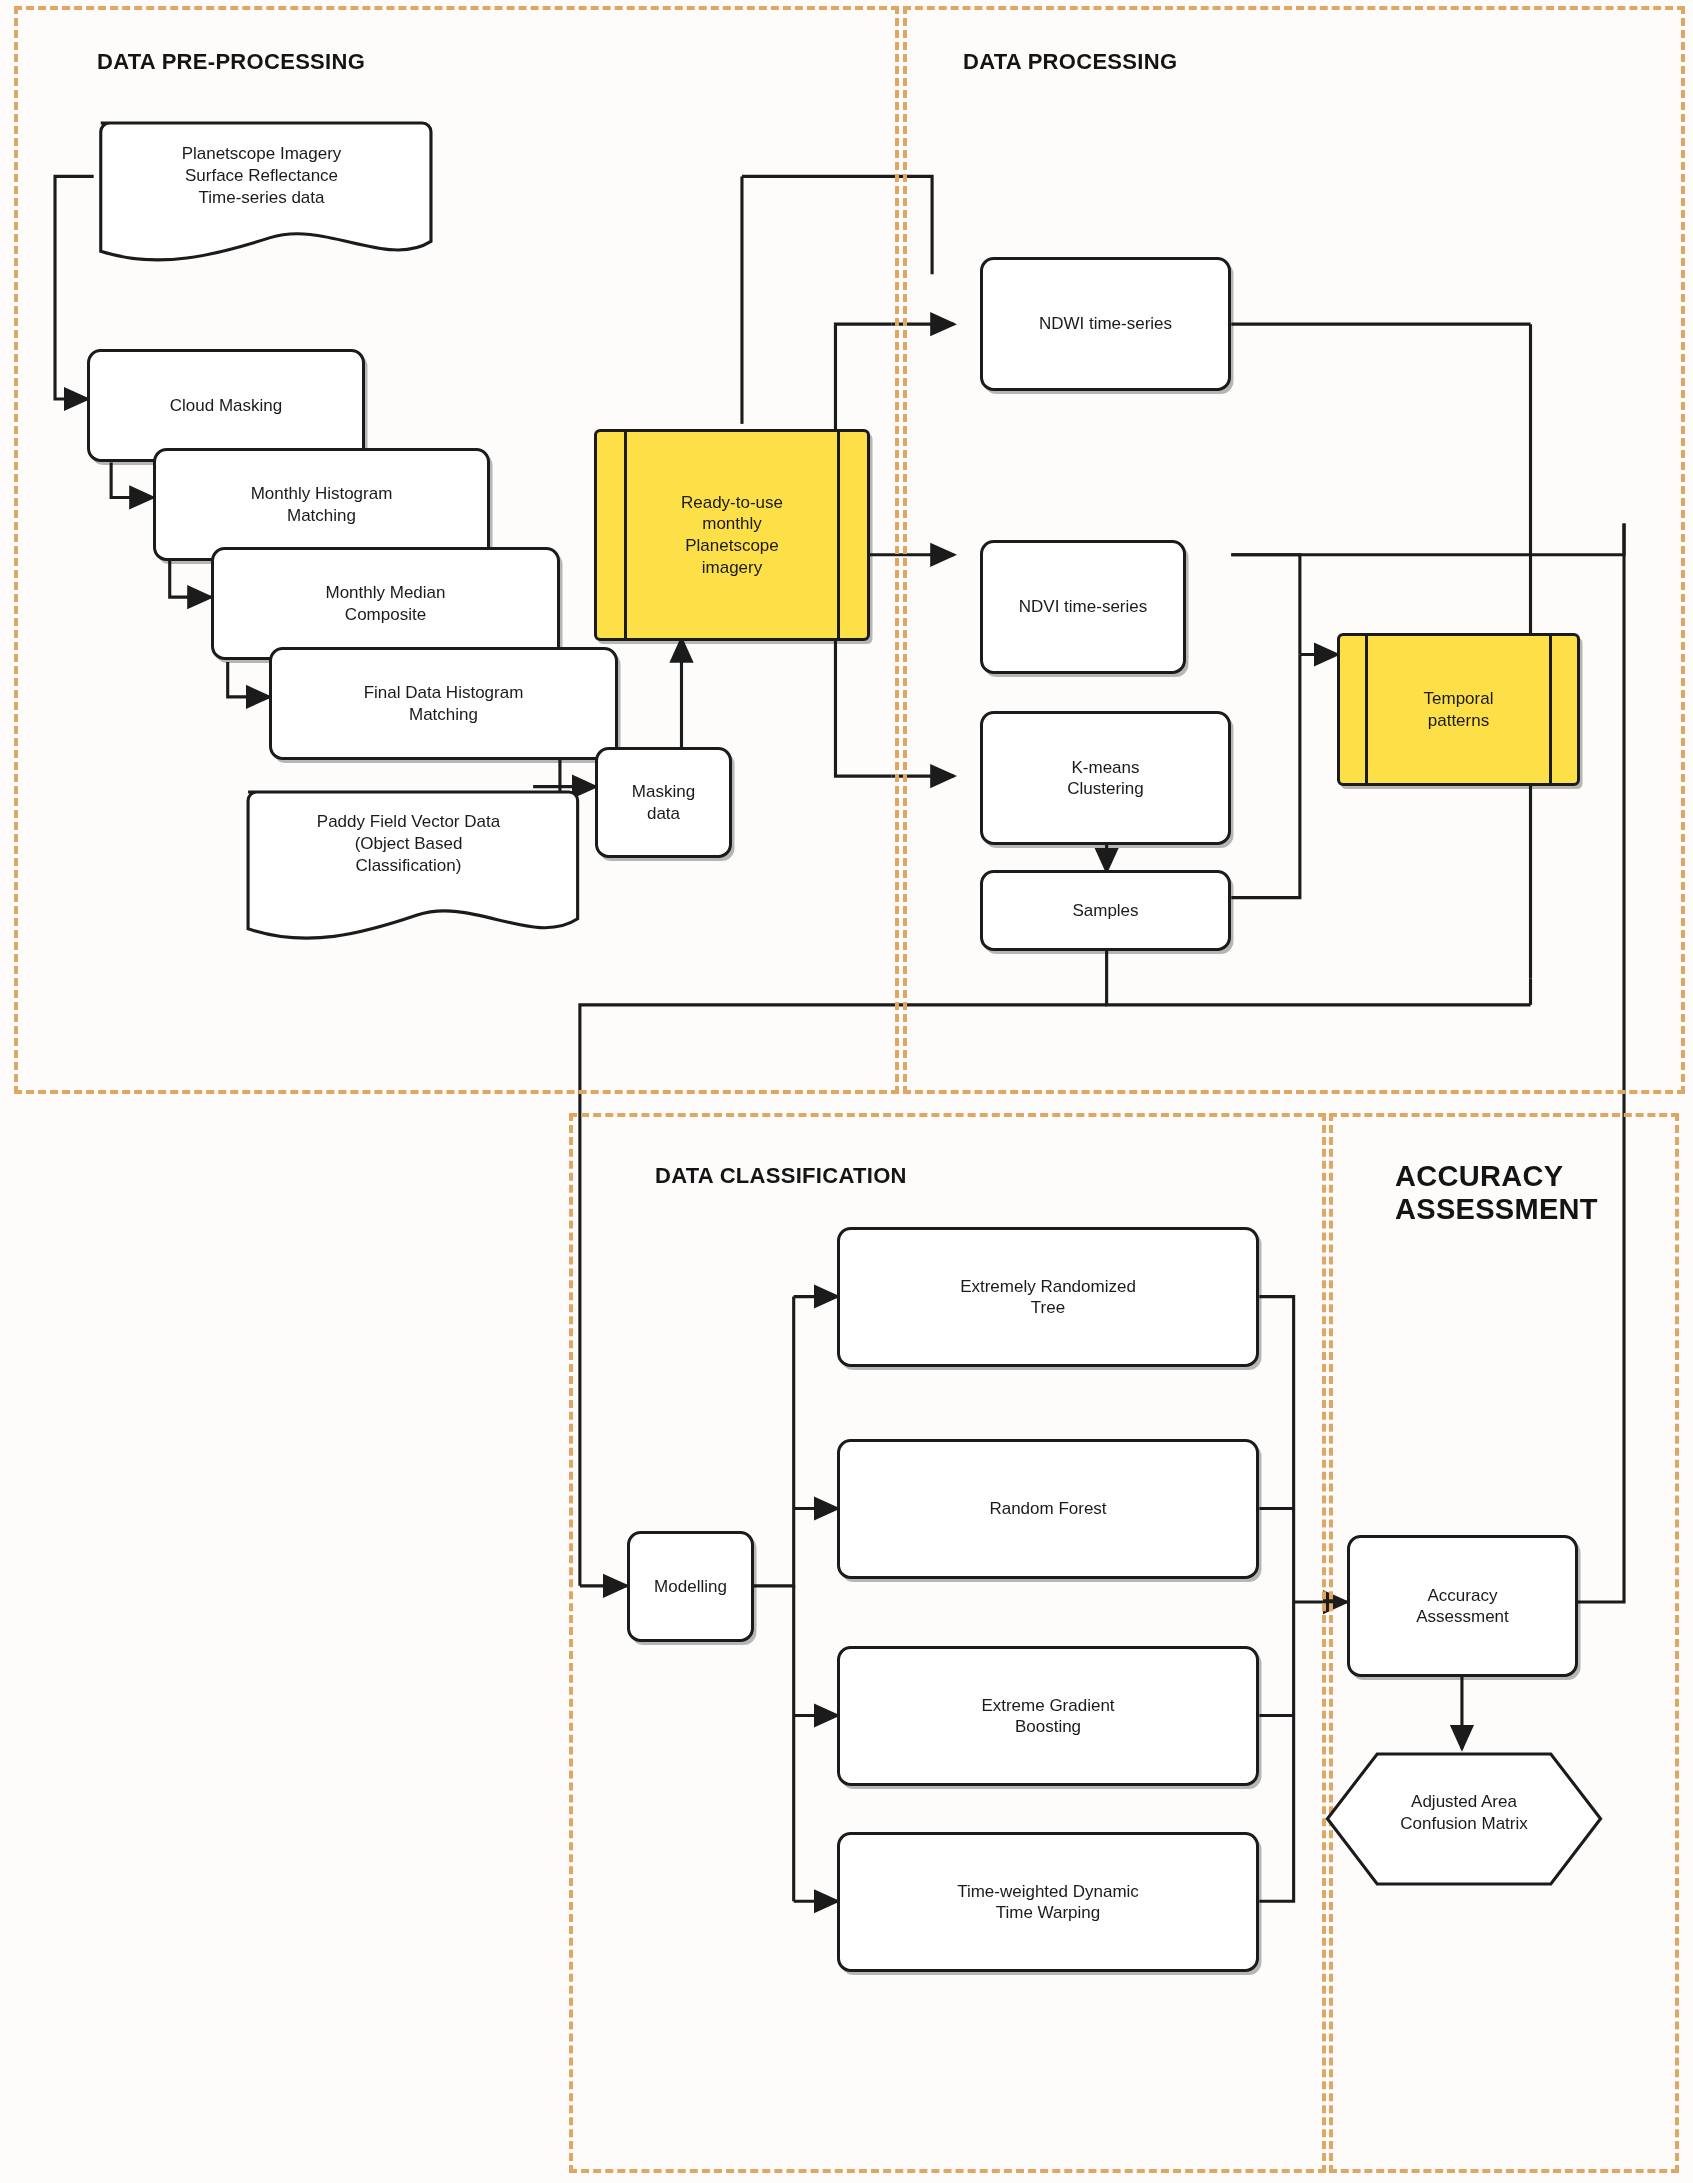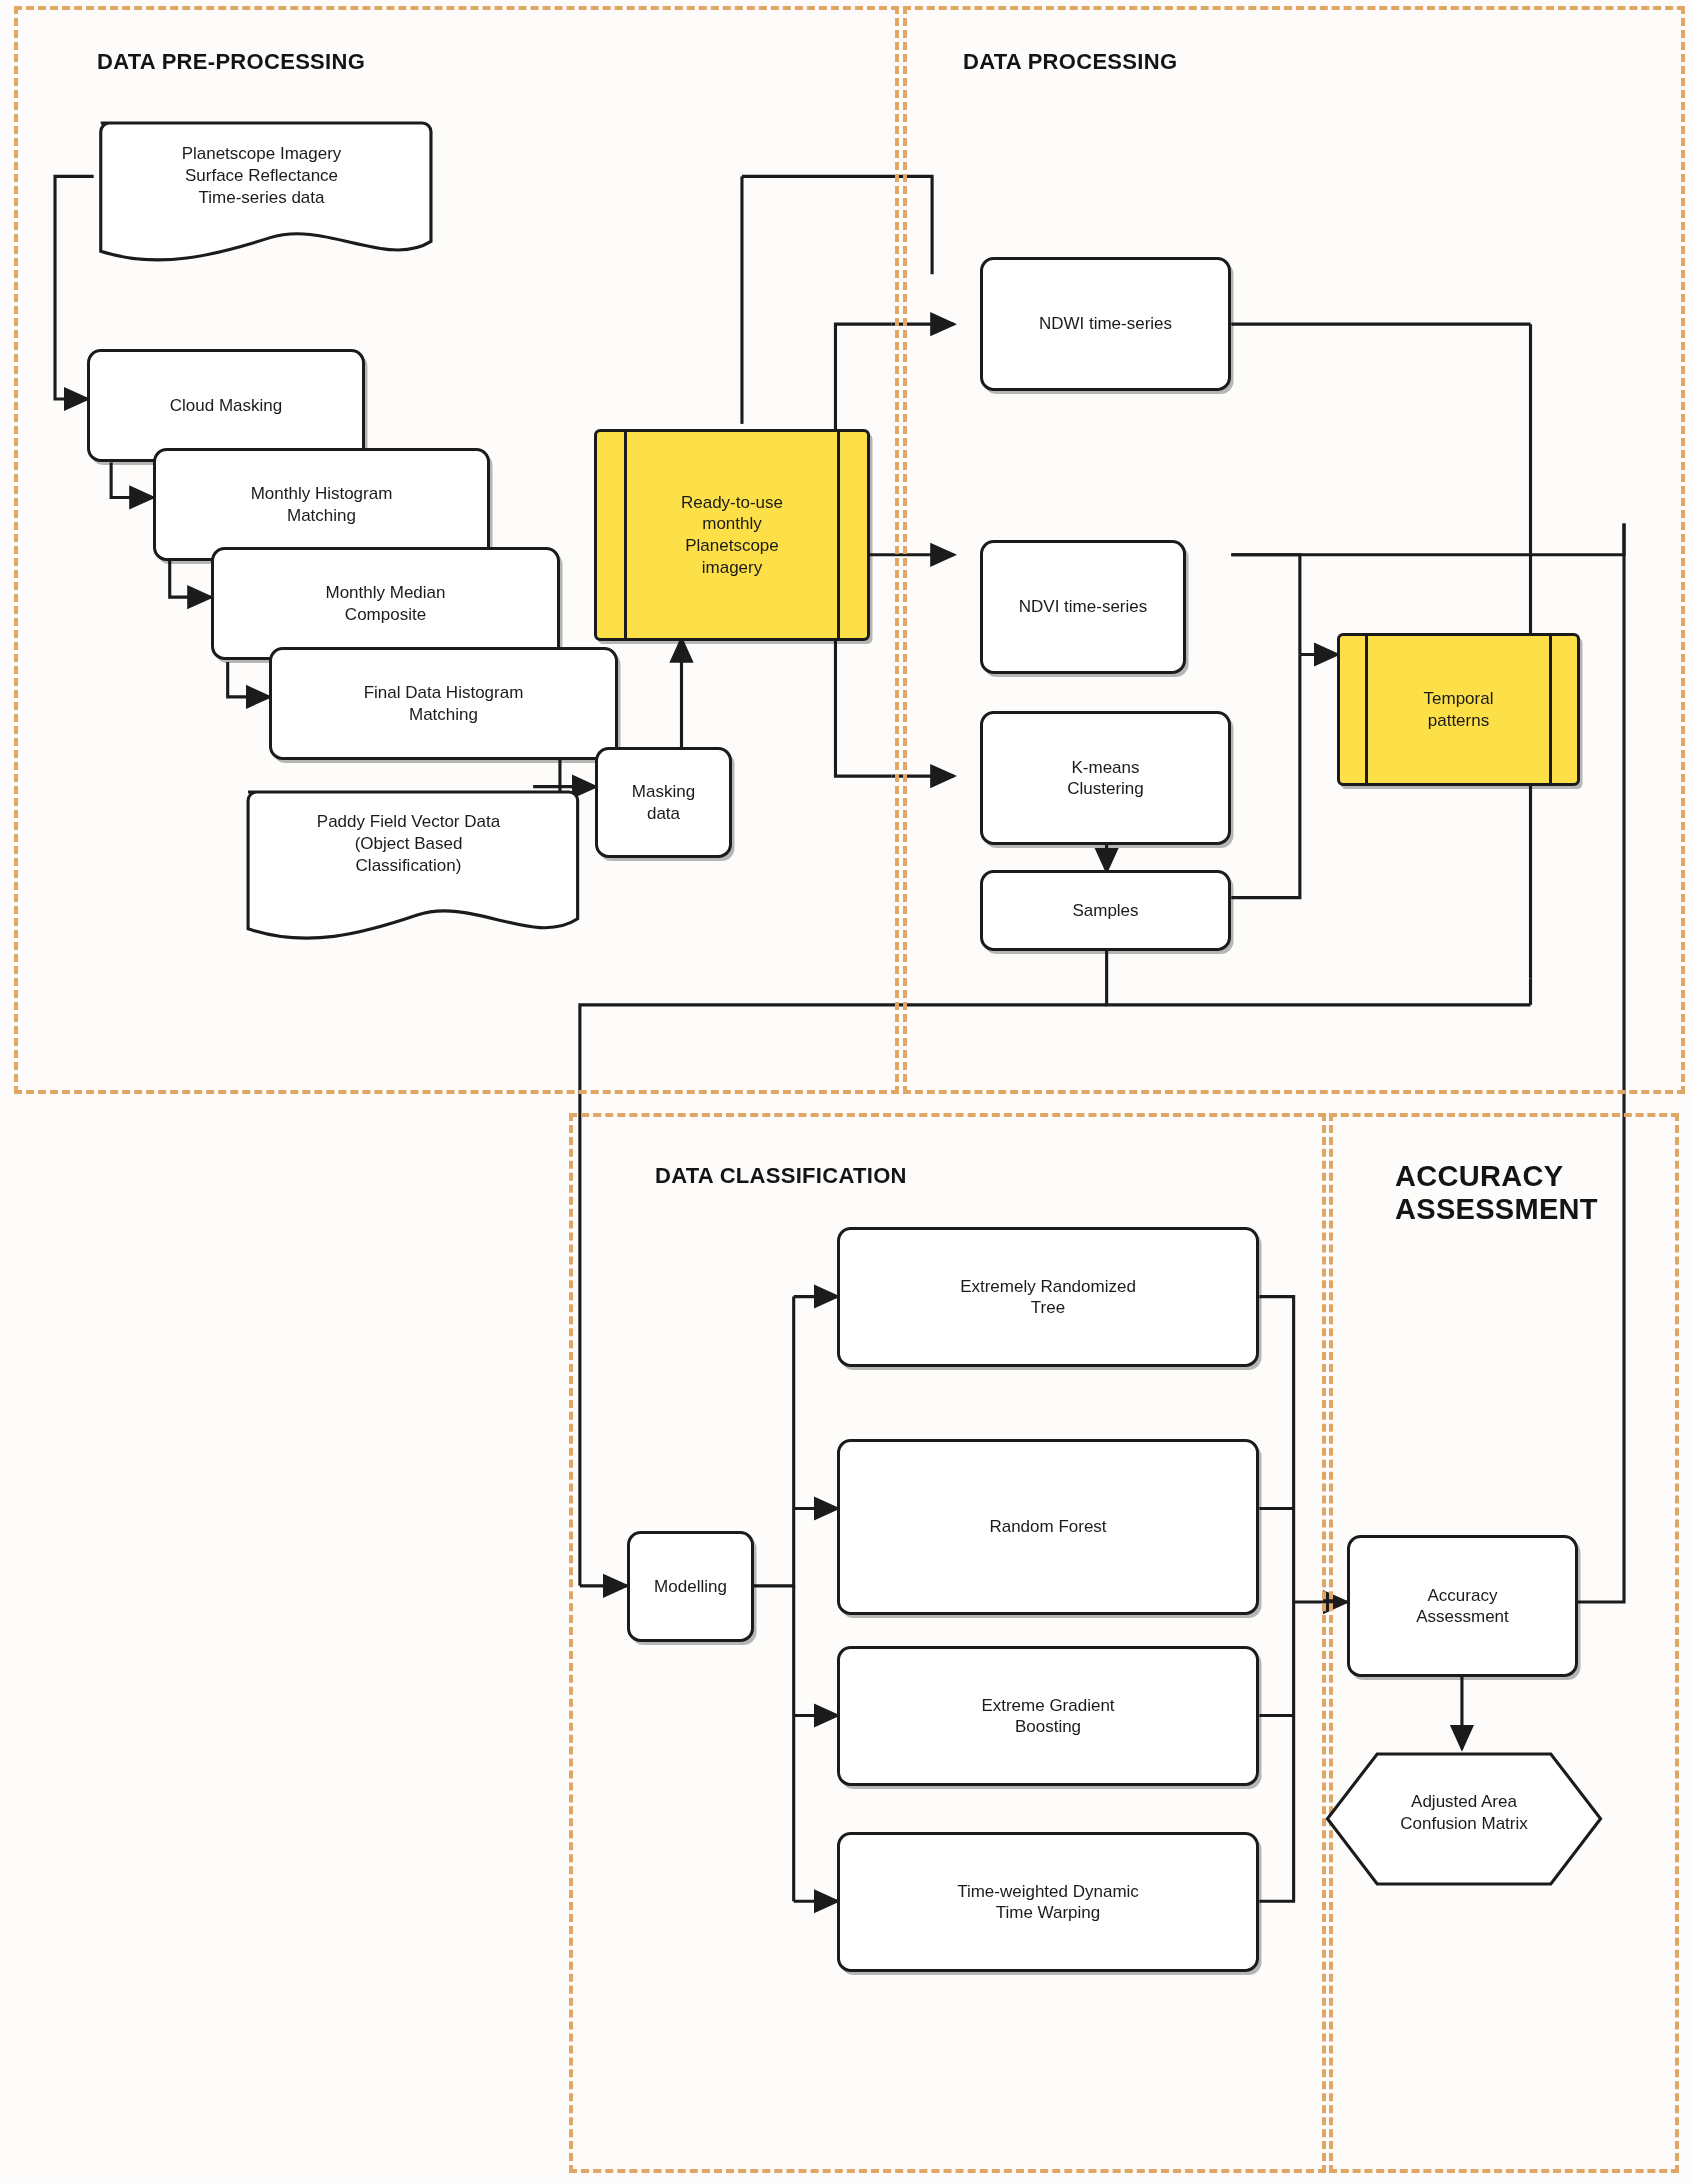--- a/index.html
+++ b/index.html
@@ -206,21 +206,21 @@
 
   <div class="node rr t34" style="left:627px;top:1531px;width:127px;height:111px;">
     <span style="white-space:pre;">Modelling</span>
   </div>
 
   <div class="node rr t34" style="left:837px;top:1227px;width:422px;height:140px;">
     <span style="white-space:pre;">Extremely Randomized
 Tree</span>
   </div>
 
-  <div class="node rr t34" style="left:837px;top:1439px;width:422px;height:176px;">
+  <div class="node rr t34" style="left:837px;top:1439px;width:422px;height:140px;">
     <span style="white-space:pre;">Random Forest</span>
   </div>
 
   <div class="node rr t34" style="left:837px;top:1646px;width:422px;height:140px;">
     <span style="white-space:pre;">Extreme Gradient
 Boosting</span>
   </div>
 
   <div class="node rr t34" style="left:837px;top:1832px;width:422px;height:140px;">
     <span style="white-space:pre;">Time-weighted Dynamic

